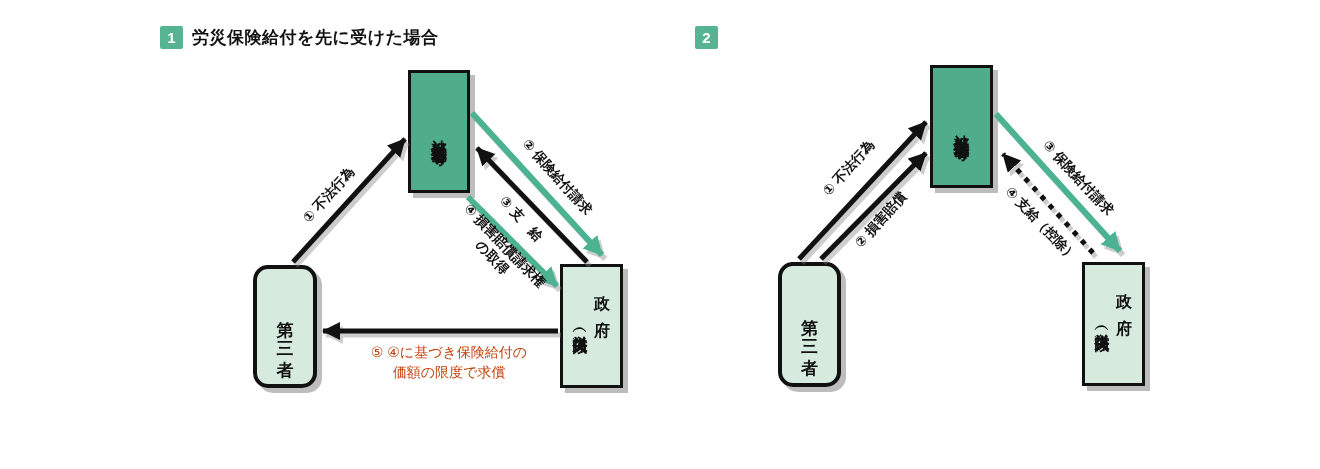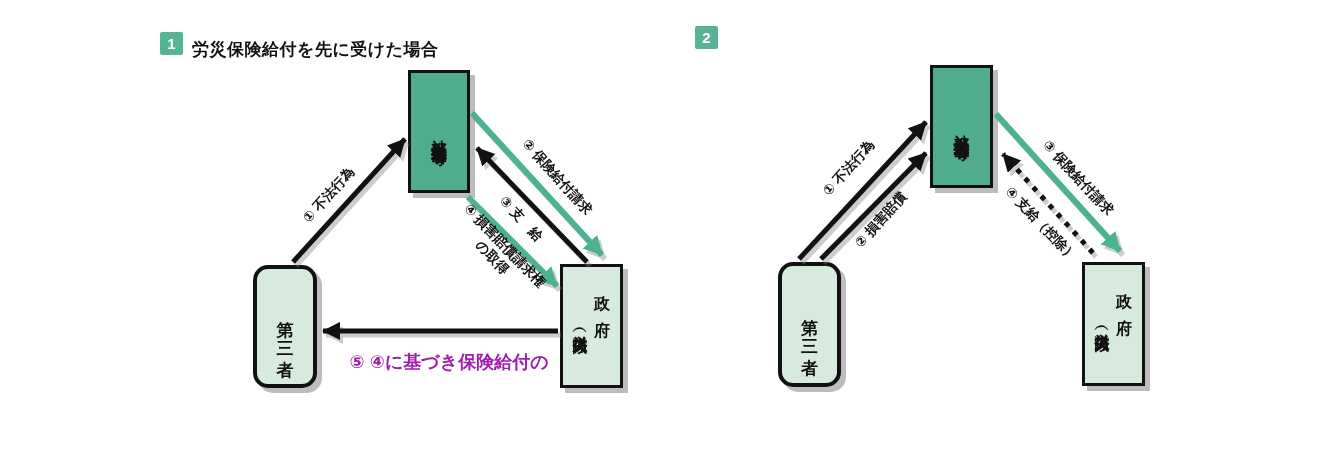--- a/index.html
+++ b/index.html
@@ -12,21 +12,21 @@
   }
   *{margin:0;padding:0;box-sizing:border-box;}
   body{background:#ffffff;font-family:"Liberation Sans","DejaVu Sans",sans-serif;}
   #canvas{position:relative;width:1320px;height:469px;background:#ffffff;overflow:hidden;}
 
   
   .panel-title{position:absolute;display:flex;align-items:center;gap:9px;}
   .num-badge{width:23px;height:23px;background:var(--badge-green);color:#ffffff;
     display:flex;align-items:center;justify-content:center;font-size:15px;font-weight:700;
     border-radius:2px;}
-  .title-text{font-size:17px;font-weight:700;color:#111;letter-spacing:0.5px;margin-top:12px;}
+  .title-text{font-size:17px;font-weight:700;color:#111;letter-spacing:0.5px;}
 
   
   .node{position:absolute;display:flex;align-items:center;justify-content:center;
     border:3px solid #111;box-shadow:5px 5px 0 var(--shadow-gray);}
   .node-dark{background:var(--box-dark-green);}
   .node-light{background:var(--box-light-green);}
   .node-round{border-radius:15px;border-width:4px;}
   .vtext{writing-mode:vertical-rl;text-orientation:mixed;line-height:1;
     font-weight:700;color:#111;}
   .victim-text{font-size:16px;letter-spacing:2px;margin-bottom:-2px;}
@@ -41,21 +41,21 @@
   .ln-black{stroke:var(--arrow-black);stroke-width:5;}
   .ln-green{stroke:var(--arrow-green);stroke-width:6;}
   .ln-dotted{stroke:var(--arrow-black);stroke-width:5;stroke-dasharray:5 7;}
   .fill-black{fill:var(--arrow-black);}
   .fill-green{fill:var(--arrow-green);}
 
   
   .alabel{position:absolute;font-weight:700;font-size:13.5px;color:#111;
     white-space:nowrap;transform-origin:center;}
   .alabel-2line{text-align:center;line-height:1.25;}
-  .flat-label{position:absolute;font-weight:700;font-size:18px;color:#a21caf;
+  .flat-label{position:absolute;font-weight:400;font-size:14px;color:#c2410c;
     text-align:center;line-height:1.4;transform:translate(-50%,-50%);white-space:nowrap;}
 </style>
 </head>
 <body>
 
 <div id="canvas">
 
   <div class="panel-title" style="left:160px;top:26px;">
     <div class="num-badge">1</div>
     <div class="title-text">労災保険給付を先に受けた場合</div>
@@ -115,20 +115,21 @@
 
   <div class="alabel" style="left:329px;top:195px;transform:translate(-50%,-50%) rotate(-48deg);">① 不法行為</div>
   <div class="alabel" style="left:557px;top:177px;transform:translate(-50%,-50%) rotate(48deg);">② 保険給付請求</div>
   <div class="alabel" style="left:521px;top:219px;transform:translate(-50%,-50%) rotate(47deg);">③ 支　給</div>
   <div class="alabel alabel-2line" style="left:498px;top:252px;transform:translate(-50%,-50%) rotate(46deg);">
     <div>④ 損害賠償請求権</div>
     <div>の取得</div>
   </div>
   <div class="flat-label" style="left:449px;top:363px;">
     <div>⑤ ④に基づき保険給付の</div>
+    <div>価額の限度で求償</div>
   </div>
 
   <div class="alabel" style="left:849px;top:168px;transform:translate(-50%,-50%) rotate(-48deg);">① 不法行為</div>
   <div class="alabel" style="left:881px;top:220px;transform:translate(-50%,-50%) rotate(-48deg);">② 損害賠償</div>
   <div class="alabel" style="left:1078px;top:178px;transform:translate(-50%,-50%) rotate(47deg);">③ 保険給付請求</div>
   <div class="alabel" style="left:1041px;top:224px;transform:translate(-50%,-50%) rotate(46deg);">④ 支給（控除）</div>
 
 </div>
 
 </body></html>

